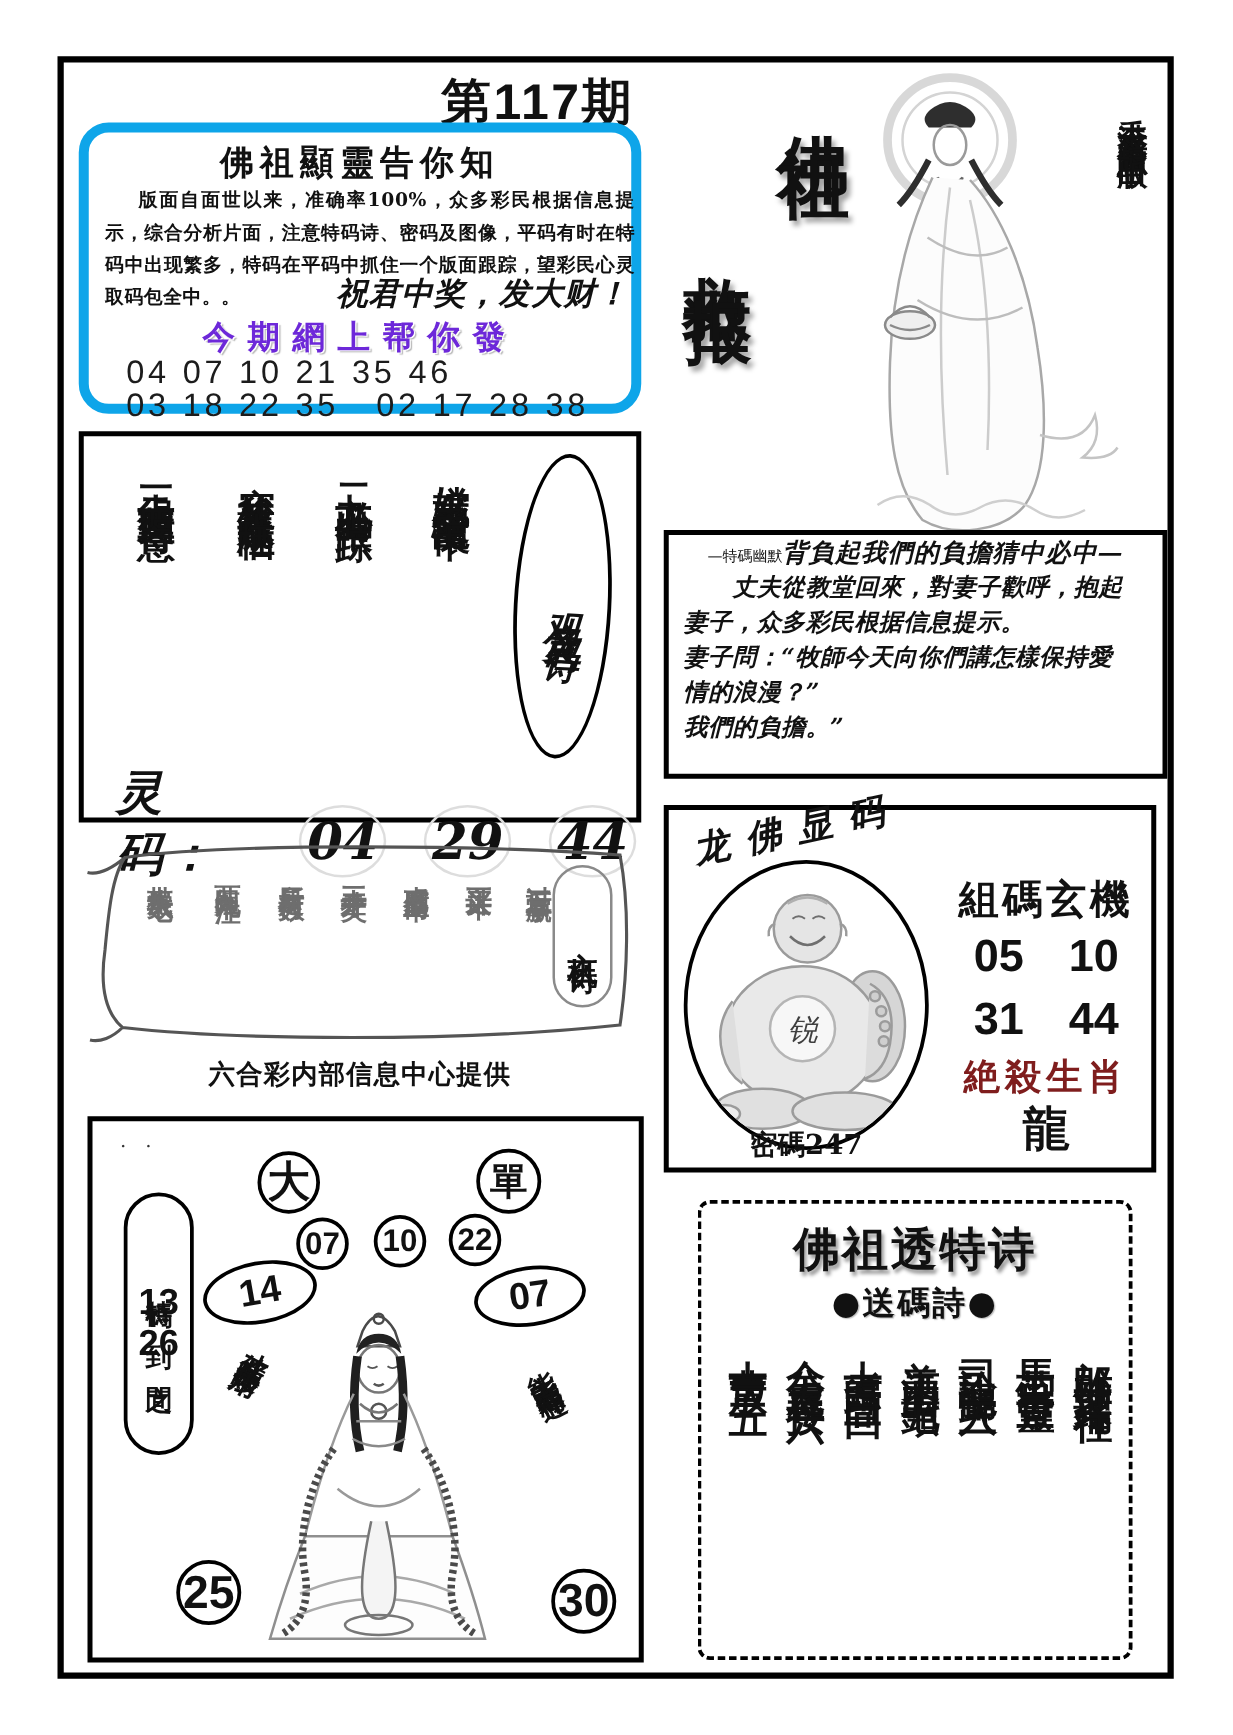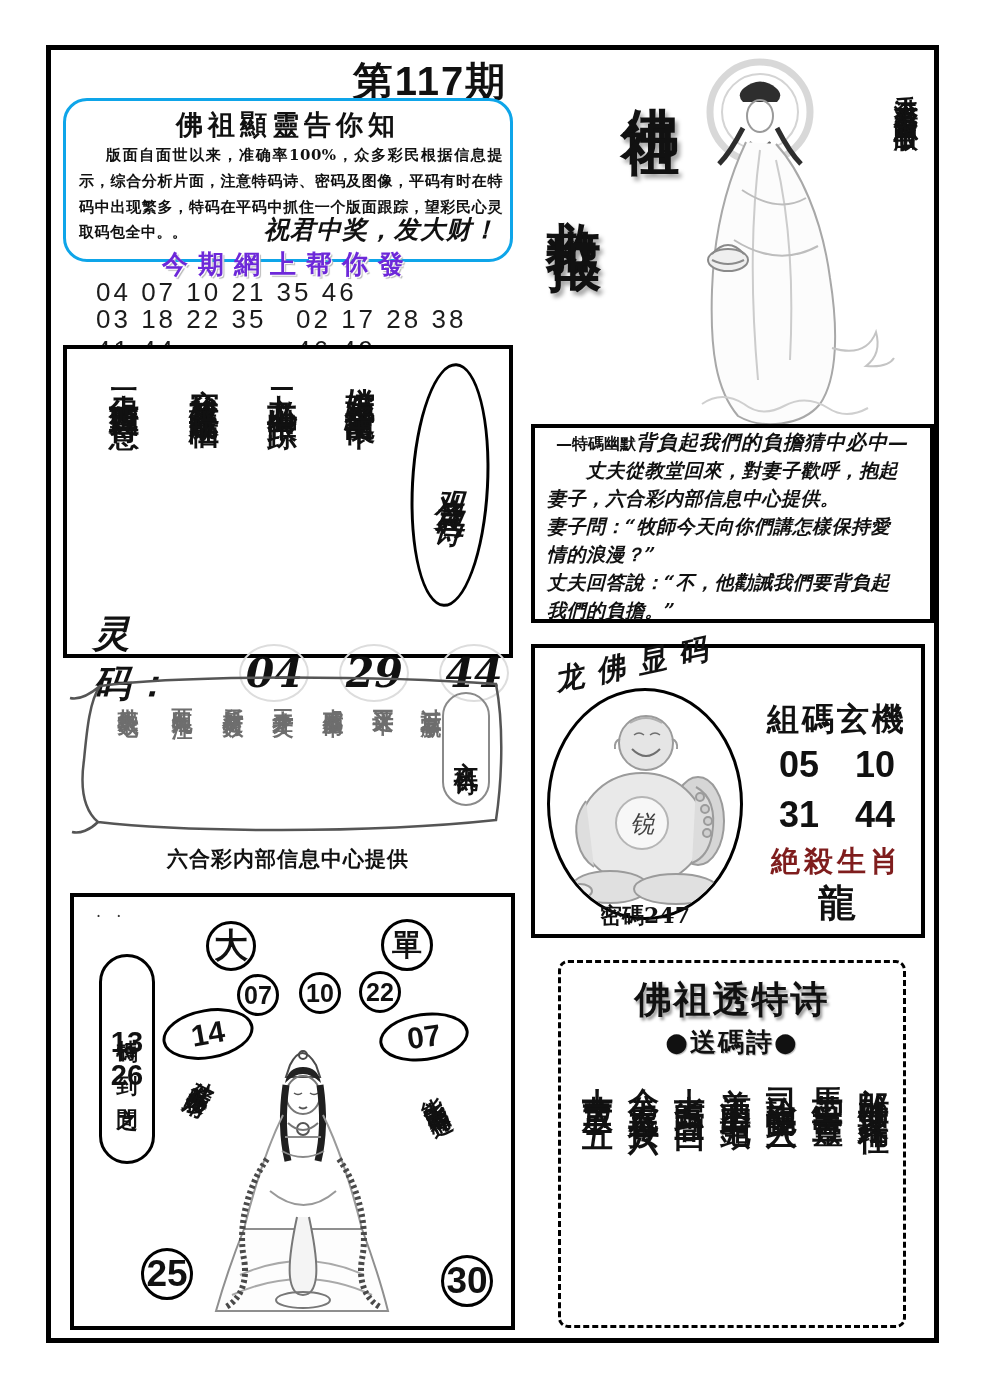--- a/index.html
+++ b/index.html
@@ -8,21 +8,21 @@
   .abs{position:absolute;box-sizing:border-box;}
   .vtext{writing-mode:vertical-rl;text-orientation:upright;}
   .center{display:flex;align-items:center;justify-content:center;}
   .circle{border:3px solid #000;border-radius:50%;display:flex;align-items:center;justify-content:center;background:#fff;}
   
   #frame{left:46px;top:45px;width:893px;height:1298px;border:5px solid #000;}
   
   #issue-title{left:280px;top:54px;width:300px;text-align:center;font-weight:900;font-size:40px;
                font-family:"Liberation Sans","DejaVu Sans",sans-serif;letter-spacing:2px;}
   
-  #notice-box{left:63px;top:98px;width:450px;height:164px;border:3px solid #0ea5e9;border-radius:24px;background:#fff;padding-left:16px;}
+  #notice-box{left:63px;top:98px;width:450px;height:233px;border:8px solid #0ea5e9;border-radius:24px;background:#fff;padding-left:16px;}
   #notice-title{left:0;top:6px;width:100%;text-align:center;font-weight:900;font-size:27px;letter-spacing:5px;}
   #notice-body{left:13px;top:42px;width:424px;font-weight:700;font-size:15px;line-height:1.72;
                text-align:justify;text-indent:1.8em;letter-spacing:0.5px;}
   #notice-wish{left:198px;top:112px;font-style:italic;font-weight:700;font-size:25px;letter-spacing:1px;}
   #notice-slogan{left:0;top:146px;width:100%;text-align:center;font-weight:700;font-size:26px;letter-spacing:10px;
                  color:#6d28d9;text-shadow:1px 1px 0 #fff,2px 2px 1px #b5b5b5;}
   .num-row{left:30px;width:400px;display:flex;justify-content:space-between;
            font-family:"Liberation Sans","DejaVu Sans",sans-serif;font-size:26px;color:#1c1c1c;letter-spacing:3px;}
   
   #lingma-box{left:63px;top:345px;width:450px;height:313px;border:4px solid #000;background:#fff;}
@@ -64,21 +64,21 @@
              font-weight:600;font-size:37px;}
   
   #masthead-right-col{left:612px;top:62px;font-weight:900;font-size:58px;letter-spacing:8px;
                       text-shadow:3px 4px 4px #a5a5a5;}
   #masthead-left-col{left:538px;top:178px;font-weight:900;font-size:54px;letter-spacing:9px;
                      text-shadow:3px 4px 4px #a5a5a5;}
   #publisher-text{left:890px;top:76px;height:310px;font-weight:600;font-size:24px;letter-spacing:3px;}
   
   #joke-box{left:531px;top:424px;width:403px;height:199px;border:4px solid #000;background:#fff;}
   #joke-header{left:0;top:1px;width:100%;text-align:center;white-space:nowrap;}
-  #joke-header .h-print{font-family:"DejaVu Sans","Liberation Sans",sans-serif;font-weight:700;font-size:16px;}
+  #joke-header .h-print{font-family:"DejaVu Sans","Liberation Sans",sans-serif;font-weight:400;font-size:12px;}
   #joke-header .h-script{font-style:italic;font-weight:700;font-size:20px;letter-spacing:1px;margin-top:12px;}
   #joke-lines{left:12px;top:29px;width:378px;font-style:italic;font-weight:600;font-size:19px;
               line-height:1.47;letter-spacing:0.5px;}
   
   #buddha-box{left:531px;top:644px;width:394px;height:294px;border:4px solid #000;background:#fff;}
   #buddha-corner-label{left:16px;top:14px;font-style:italic;font-weight:700;font-size:29px;letter-spacing:13px;
                        transform:rotate(-12deg);transform-origin:left top;white-space:nowrap;}
   #buddha-oval{left:12px;top:40px;width:196px;height:232px;border:3px solid #000;border-radius:50%;overflow:hidden;}
   #buddha-secret{left:12px;top:253px;width:196px;text-align:center;font-weight:600;font-size:22px;}
   #zuma-title{left:218px;top:50px;width:168px;text-align:center;font-weight:900;font-size:32px;letter-spacing:3px;}
@@ -241,24 +241,23 @@
   </svg>
 
   <div class="abs vtext" id="publisher-text">香港六合彩券信息中心出版</div>
 
   <div class="abs" id="joke-box">
     <div class="abs" id="joke-header">
       <span class="h-print">—特碼幽默</span><span class="h-script">背負起我們的負擔猜中必中</span><span class="h-script">—</span>
     </div>
     <div class="abs" id="joke-lines">
       <div>　　丈夫從教堂回來，對妻子歡呼，抱起</div>
-      <div>妻子，六合彩内部信息中心提供。</div>
+      <div>妻子，众多彩民根据信息提示。</div>
       <div>妻子問：“牧師今天向你們講怎樣保持愛</div>
       <div>情的浪漫？”</div>
-      <div>丈夫回答說：“不，他勸誡我們要背負起</div>
       <div>我們的負擔。”</div>
     </div>
   </div>
 
   <div class="abs" id="buddha-box">
     <div class="abs" id="buddha-corner-label">龙佛显码</div>
     <div class="abs" id="buddha-oval">
       <svg width="196" height="232" viewBox="0 0 196 232">
         <g stroke="#9b9b9b" stroke-width="2">
           <ellipse cx="148" cy="130" rx="26" ry="44" fill="#d6d6d6"></ellipse>

